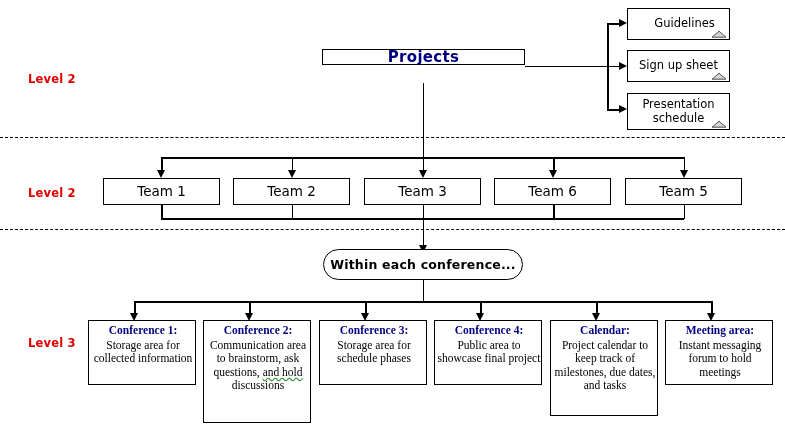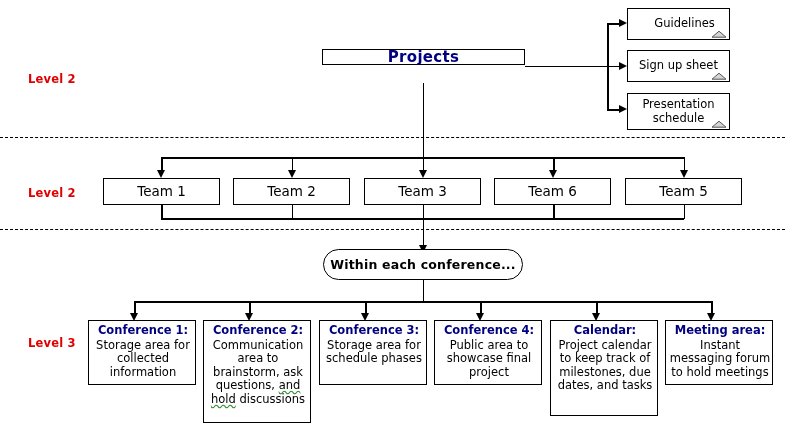--- a/index.html
+++ b/index.html
@@ -111,20 +111,21 @@
     position: absolute;
     box-sizing: border-box;
     border: 1.5px solid #000000;
     background: #ffffff;
     text-align: center;
     padding: 3px 0 3px 2px;
     font-size: 11.5px;
     line-height: 1.18;
     color: #000000;
     overflow: visible;
+    font-family: Liberation Serif, serif;
   }
   .conf .conf-title {
     display: block;
     font-weight: bold;
     color: #000080;
     font-size: 11.5px;
     white-space: nowrap;
     margin-bottom: 1px;
   }
   .conf .conf-body {

